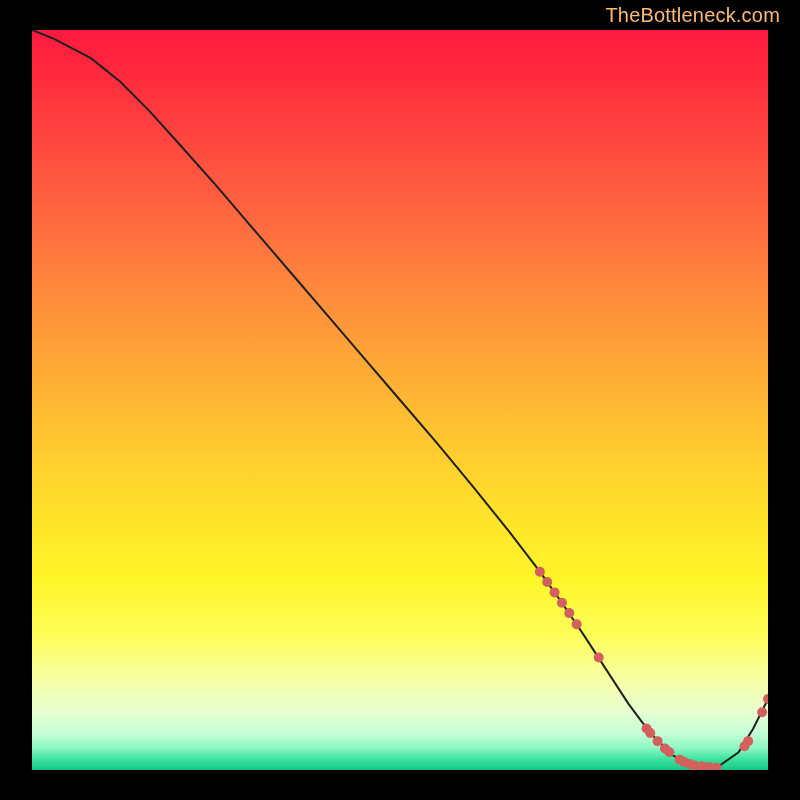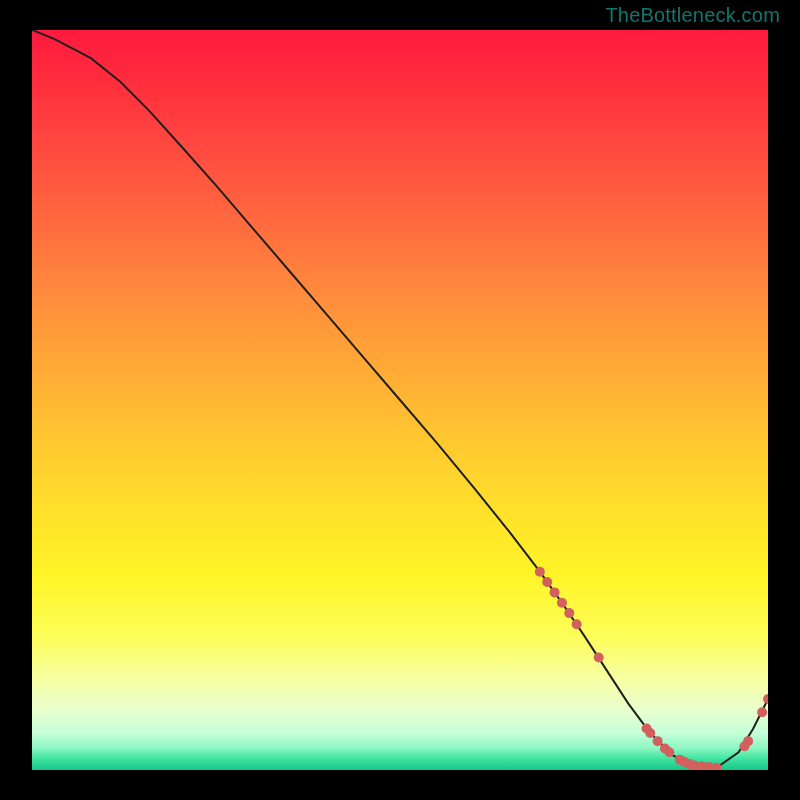--- a/index.html
+++ b/index.html
@@ -9,21 +9,21 @@
     width: 800px;
     height: 800px;
     background: #000;
   }
   .attribution {
     position: absolute;
     top: 4px;
     right: 20px;
     font-family: Arial, Helvetica, sans-serif;
     font-size: 20px;
-    color: #0f766e;
+    color: #fdba74;
     letter-spacing: 0.2px;
   }
   .plot-area {
     position: absolute;
     left: 32px;
     top: 30px;
     width: 736px;
     height: 740px;
     overflow: hidden;
   }

